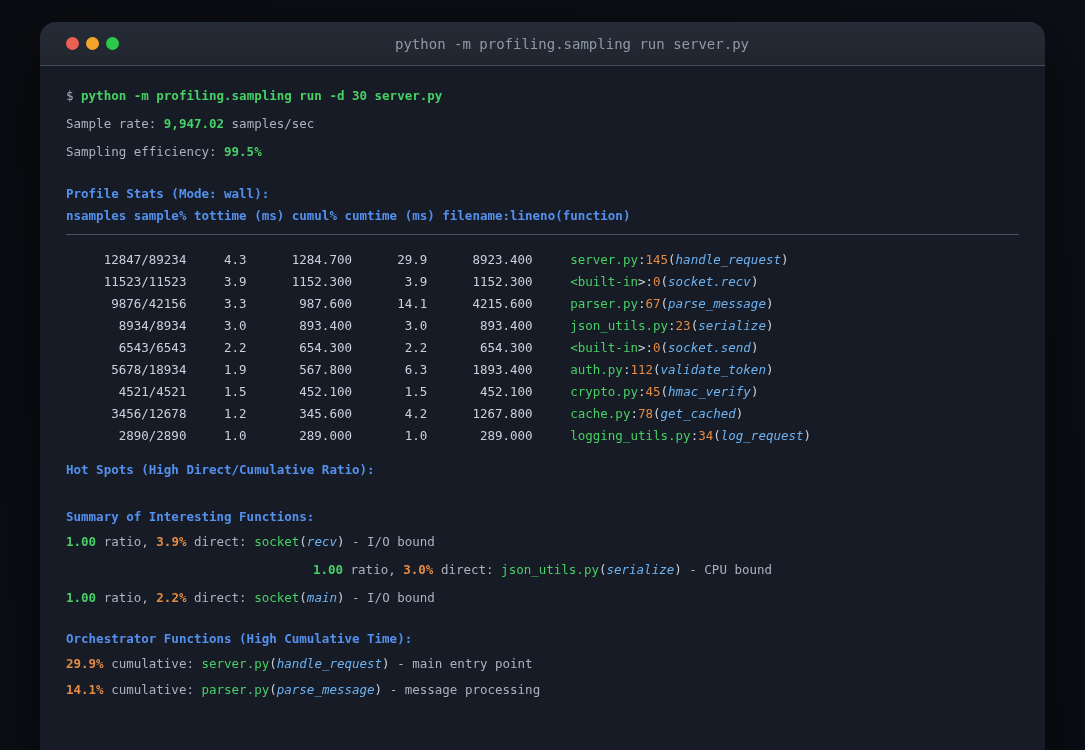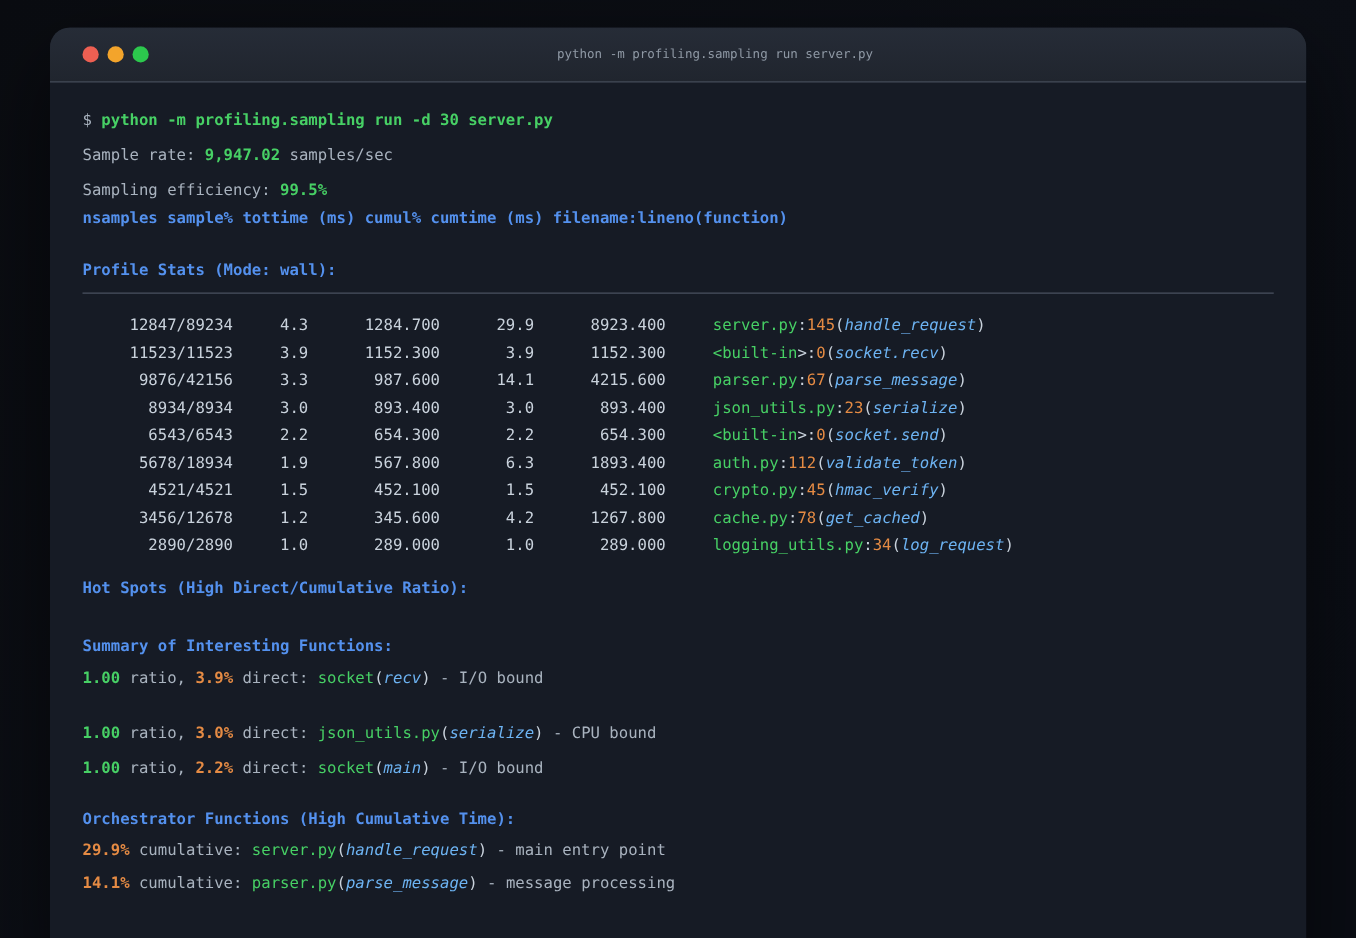--- a/index.html
+++ b/index.html
@@ -22,21 +22,21 @@
     display:flex; align-items:center;
     padding-left:26px; padding-right:0;
   }
   .lights { display:flex; gap:7px; width:53px; }
   .light { width:13px; height:13px; border-radius:50%; border:none; padding:0; cursor:pointer; }
   .light.red    { background: var(--light-red, #ed5f52); }
   .light.yellow { background: var(--light-yellow, #f3a42b); }
   .light.green  { background: var(--light-green, #2cc84d); }
   .titlebar .title {
     flex:1; text-align:center;
-    font-size:10px; color:#8f99a5; letter-spacing:0;
+    font-size:14px; color:#8f99a5; letter-spacing:0;
     white-space:pre;
   }
   .titlebar .spacer { width:20px; }
   .term {
     padding:19px 26px 0 26px;
     font-size:12.5px;
   }
   .tl { height:22px; line-height:22px; white-space:pre; }
   .divider { height:1px; background:#4a5260; }
   .p  { color: var(--fg-dim,  #a9b3bf); }
@@ -58,34 +58,34 @@
       <button class="light yellow"></button>
       <button class="light green"></button>
     </div>
     <div class="title">python -m profiling.sampling run server.py</div>
     <div class="spacer"></div>
   </div>
   <div class="term">
       <div class="tl"><span class="p">$ </span><span class="gb">python -m profiling.sampling run -d 30 server.py</span></div>
       <div class="tl" style="margin-top: 6px;"><span class="p">Sample rate: </span><span class="gb">9,947.02</span><span class="p"> samples/sec</span></div>
       <div class="tl" style="margin-top: 6px;"><span class="p">Sampling efficiency: </span><span class="gb">99.5%</span></div>
+      <div class="tl" style="margin-top: 20px;"><span class="hb">Profile Stats (Mode: wall):</span></div>
       <div class="tl"><span class="hb">nsamples sample% tottime (ms) cumul% cumtime (ms) filename:lineno(function)</span></div>
-      <div class="tl" style="margin-top: 20px;"><span class="hb">Profile Stats (Mode: wall):</span></div>
       <div class="divider" style="margin-top: 7px;"></div>
       <div class="tl" style="margin-top: 14px;"><span class="n">     12847/89234     4.3      1284.700      29.9      8923.400     </span><span class="g">server.py</span><span class="n">:</span><span class="o">145</span><span class="n">(</span><span class="b">handle_request</span><span class="n">)</span></div>
       <div class="tl"><span class="n">     11523/11523     3.9      1152.300       3.9      1152.300     </span><span class="g">&lt;built-in</span><span class="n">&gt;</span><span class="n">:</span><span class="o">0</span><span class="n">(</span><span class="b">socket.recv</span><span class="n">)</span></div>
       <div class="tl"><span class="n">      9876/42156     3.3       987.600      14.1      4215.600     </span><span class="g">parser.py</span><span class="n">:</span><span class="o">67</span><span class="n">(</span><span class="b">parse_message</span><span class="n">)</span></div>
       <div class="tl"><span class="n">       8934/8934     3.0       893.400       3.0       893.400     </span><span class="g">json_utils.py</span><span class="n">:</span><span class="o">23</span><span class="n">(</span><span class="b">serialize</span><span class="n">)</span></div>
       <div class="tl"><span class="n">       6543/6543     2.2       654.300       2.2       654.300     </span><span class="g">&lt;built-in</span><span class="n">&gt;</span><span class="n">:</span><span class="o">0</span><span class="n">(</span><span class="b">socket.send</span><span class="n">)</span></div>
       <div class="tl"><span class="n">      5678/18934     1.9       567.800       6.3      1893.400     </span><span class="g">auth.py</span><span class="n">:</span><span class="o">112</span><span class="n">(</span><span class="b">validate_token</span><span class="n">)</span></div>
       <div class="tl"><span class="n">       4521/4521     1.5       452.100       1.5       452.100     </span><span class="g">crypto.py</span><span class="n">:</span><span class="o">45</span><span class="n">(</span><span class="b">hmac_verify</span><span class="n">)</span></div>
       <div class="tl"><span class="n">      3456/12678     1.2       345.600       4.2      1267.800     </span><span class="g">cache.py</span><span class="n">:</span><span class="o">78</span><span class="n">(</span><span class="b">get_cached</span><span class="n">)</span></div>
       <div class="tl"><span class="n">       2890/2890     1.0       289.000       1.0       289.000     </span><span class="g">logging_utils.py</span><span class="n">:</span><span class="o">34</span><span class="n">(</span><span class="b">log_request</span><span class="n">)</span></div>
       <div class="tl" style="margin-top: 12px;"><span class="hb">Hot Spots (High Direct/Cumulative Ratio):</span></div>
       <div class="tl" style="margin-top: 25px;"><span class="hb">Summary of Interesting Functions:</span></div>
       <div class="tl" style="margin-top: 3px;"><span class="gb">1.00</span><span class="p"> ratio, </span><span class="ob">3.9%</span><span class="p"> direct: </span><span class="g">socket</span><span class="n">(</span><span class="b">recv</span><span class="n">)</span><span class="p"> - I/O bound</span></div>
-      <div class="tl" style="margin-top: 22px;"><span class="gb">1.00</span><span class="p"> ratio, </span><span class="ob">3.0%</span><span class="p"> direct: </span><span class="g">json_utils.py</span><span class="n">(</span><span class="b">serialize</span><span class="n">)</span><span class="p"> - CPU bound</span></div>
+      <div class="tl" style="margin-top: 6px; text-align: center;"><span class="gb">1.00</span><span class="p"> ratio, </span><span class="ob">3.0%</span><span class="p"> direct: </span><span class="g">json_utils.py</span><span class="n">(</span><span class="b">serialize</span><span class="n">)</span><span class="p"> - CPU bound</span></div>
       <div class="tl" style="margin-top: 6px;"><span class="gb">1.00</span><span class="p"> ratio, </span><span class="ob">2.2%</span><span class="p"> direct: </span><span class="g">socket</span><span class="n">(</span><span class="b">main</span><span class="n">)</span><span class="p"> - I/O bound</span></div>
       <div class="tl" style="margin-top: 19px;"><span class="hb">Orchestrator Functions (High Cumulative Time):</span></div>
       <div class="tl" style="margin-top: 3px;"><span class="ob">29.9%</span><span class="p"> cumulative: </span><span class="g">server.py</span><span class="n">(</span><span class="b">handle_request</span><span class="n">)</span><span class="p"> - main entry point</span></div>
       <div class="tl" style="margin-top: 4px;"><span class="ob">14.1%</span><span class="p"> cumulative: </span><span class="g">parser.py</span><span class="n">(</span><span class="b">parse_message</span><span class="n">)</span><span class="p"> - message processing</span></div>
     </div>
 </div>
 
 </body></html>

